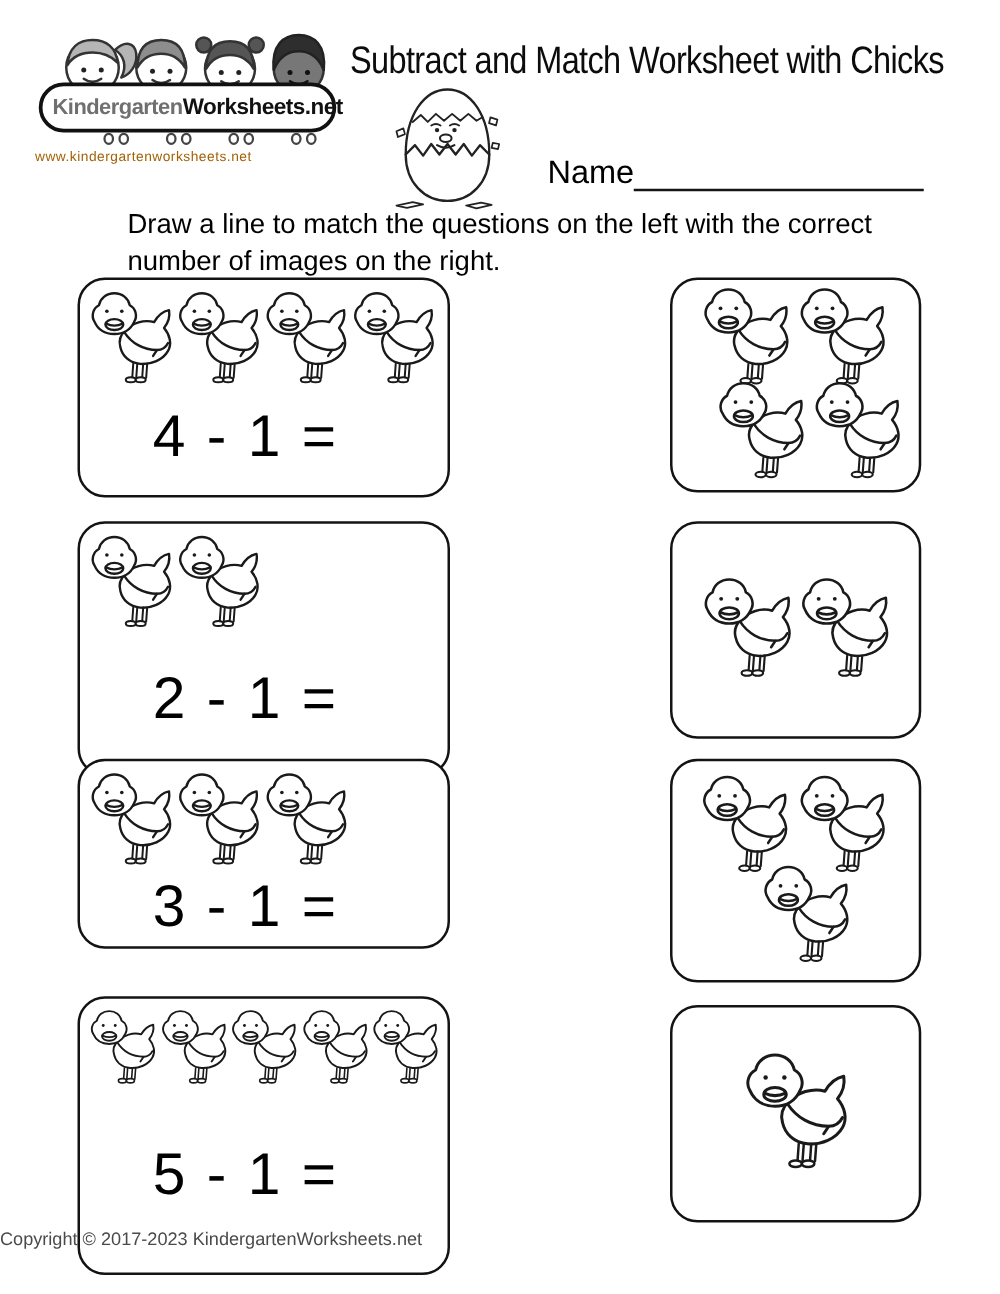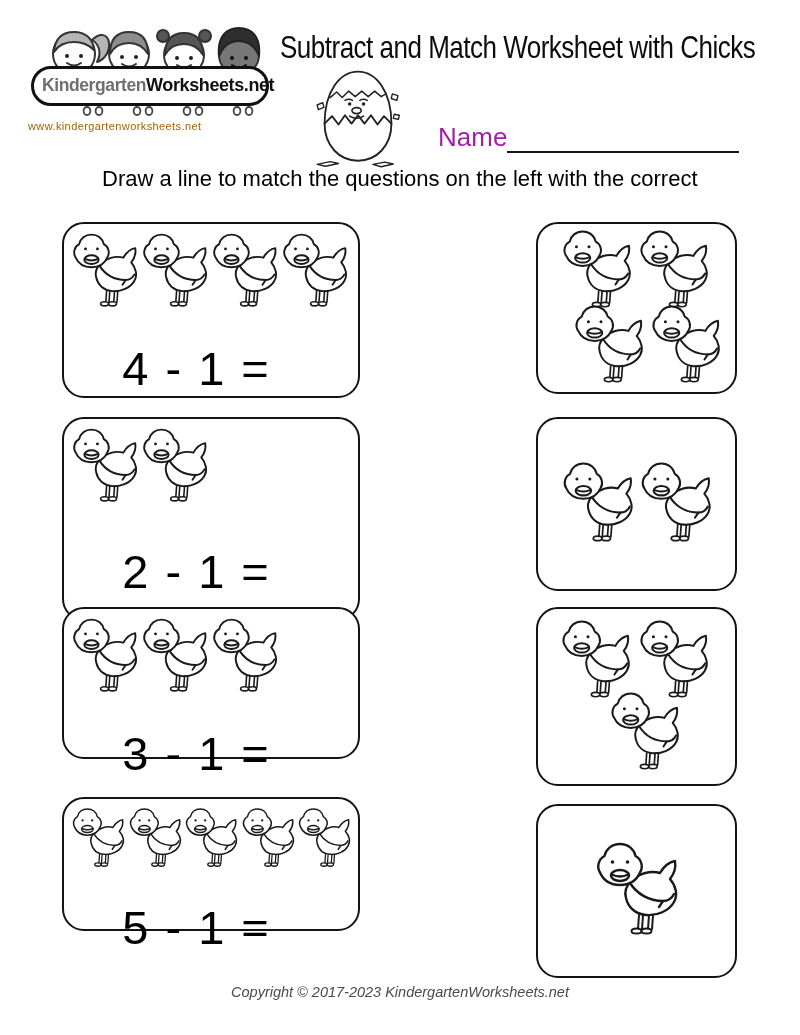--- a/index.html
+++ b/index.html
@@ -16,35 +16,35 @@
   .brand-black{font-size:18px;font-weight:800;color:#111;letter-spacing:-0.4px;}
   .logo-feet{display:block;width:238px;height:12px;margin-left:3px;}
   .logo-url{font-size:11px;color:#a16207;margin-top:2px;letter-spacing:0.4px;}
 
   
   .page-title{position:absolute;left:280px;top:30px;width:505px;font-size:26px;
               letter-spacing:-0.5px;white-space:nowrap;transform:scaleY(1.18);
               transform-origin:left top;color:#0c0c0c;}
   .egg-svg{position:absolute;left:306px;top:66px;width:104px;height:104px;}
   .name-row{position:absolute;left:438px;top:122px;white-space:nowrap;}
-  .name-label{font-size:26px;color:#a21caf;vertical-align:bottom;}
+  .name-label{font-size:26px;color:#000000;vertical-align:bottom;}
   .name-line{display:inline-block;width:232px;height:24px;border-bottom:2.5px solid #151515;
              vertical-align:bottom;}
 
   
   .instructions{position:absolute;left:102px;top:164px;font-size:22px;line-height:1.38;color:#000;}
 
   
   .card{position:absolute;background:#fff;border:2.5px solid #131313;border-radius:22px;
         box-sizing:border-box;}
-  .problem-card{left:62px;width:298px;display:flex;flex-direction:column;padding:8px 5px 6px 6px;gap:29px;}
+  .problem-card{left:62px;width:298px;display:flex;flex-direction:column;padding:8px 5px 6px 6px;}
   #p1{top:222px;height:176px}
   #p2{top:417px;height:204px}
   #p3{top:607px;height:152px}
-  #p4{top:797px;height:134px}
+  #p4{top:797px;height:223px}
   .chick-row{display:flex;align-items:flex-start;}
   .problem-card .chick{width:70px;height:80px;}
   #p4 .chick{width:56.5px;height:64px;}
   .expression{flex:1;display:flex;align-items:center;justify-content:center;
               font-size:47px;letter-spacing:2px;color:#000;padding-right:30px;padding-bottom:6px;}
 
   .answer-card{left:536px;width:201px;}
   #a1{top:222px;height:172px}
   #a2{top:417px;height:174px}
   #a3{top:607px;height:179px}
@@ -58,22 +58,22 @@
   .arr-tri{display:grid;grid-template-columns:repeat(2,78px);justify-content:center;
            align-content:center;height:100%;}
   .arr-tri .chick{width:74px;height:84px;}
   .arr-tri .chick:nth-child(3){grid-column:1/3;justify-self:center;margin-top:-12px;
            transform:translateX(8px);}
   .arr-one{display:flex;justify-content:center;align-items:center;height:100%;}
   .arr-one .chick{width:88px;height:100px;}
   .chick{display:block;flex:0 0 auto;}
 
   
-  .footer{position:absolute;left:0;right:0;top:983px;text-align:center;font-size:14.5px;
-          color:#4a4a4a;line-height:1.3;font-style:italic;}
+  .footer{position:absolute;left:0;right:0;top:983px;text-align:left;font-size:14.5px;
+          color:#4a4a4a;line-height:1.3;}
 
   .defs-holder{position:absolute;width:0;height:0;overflow:hidden;}
 </style>
 </head>
 <body>
 
 <svg class="defs-holder" aria-hidden="true">
   <defs>
     <g id="chick-shape" fill="#ffffff" stroke="#1a1a1a" stroke-width="2.4" stroke-linecap="round" stroke-linejoin="round">
       <path d="M38,40 C45,33 57,29 67,32 C71,25 77,21 82,20 C83,26 81,33 77,38 C83,45 85,54 81,61 C76,70 64,75 53,74 C42,73 35,66 33,57 C31,50 33,45 38,40 Z"></path>
@@ -163,20 +163,21 @@
       <path stroke-width="1.5" d="M66,106 l13,-2.5 l9,2 l-13,3 Z"></path>
     </g>
   </svg>
 
   <div class="name-row">
     <span class="name-label">Name</span><span class="name-line"></span>
   </div>
 
   <div class="instructions">
     <div>Draw a line to match the questions on the left with the correct</div>
+    <div>number of images on the right.</div>
   </div>
 
   <div class="card problem-card" id="p1">
     <div class="chick-row">
         <svg class="chick" viewBox="0 0 88 100">
     <use href="#chick-shape"></use>
   </svg>
         <svg class="chick" viewBox="0 0 88 100">
     <use href="#chick-shape"></use>
   </svg>

